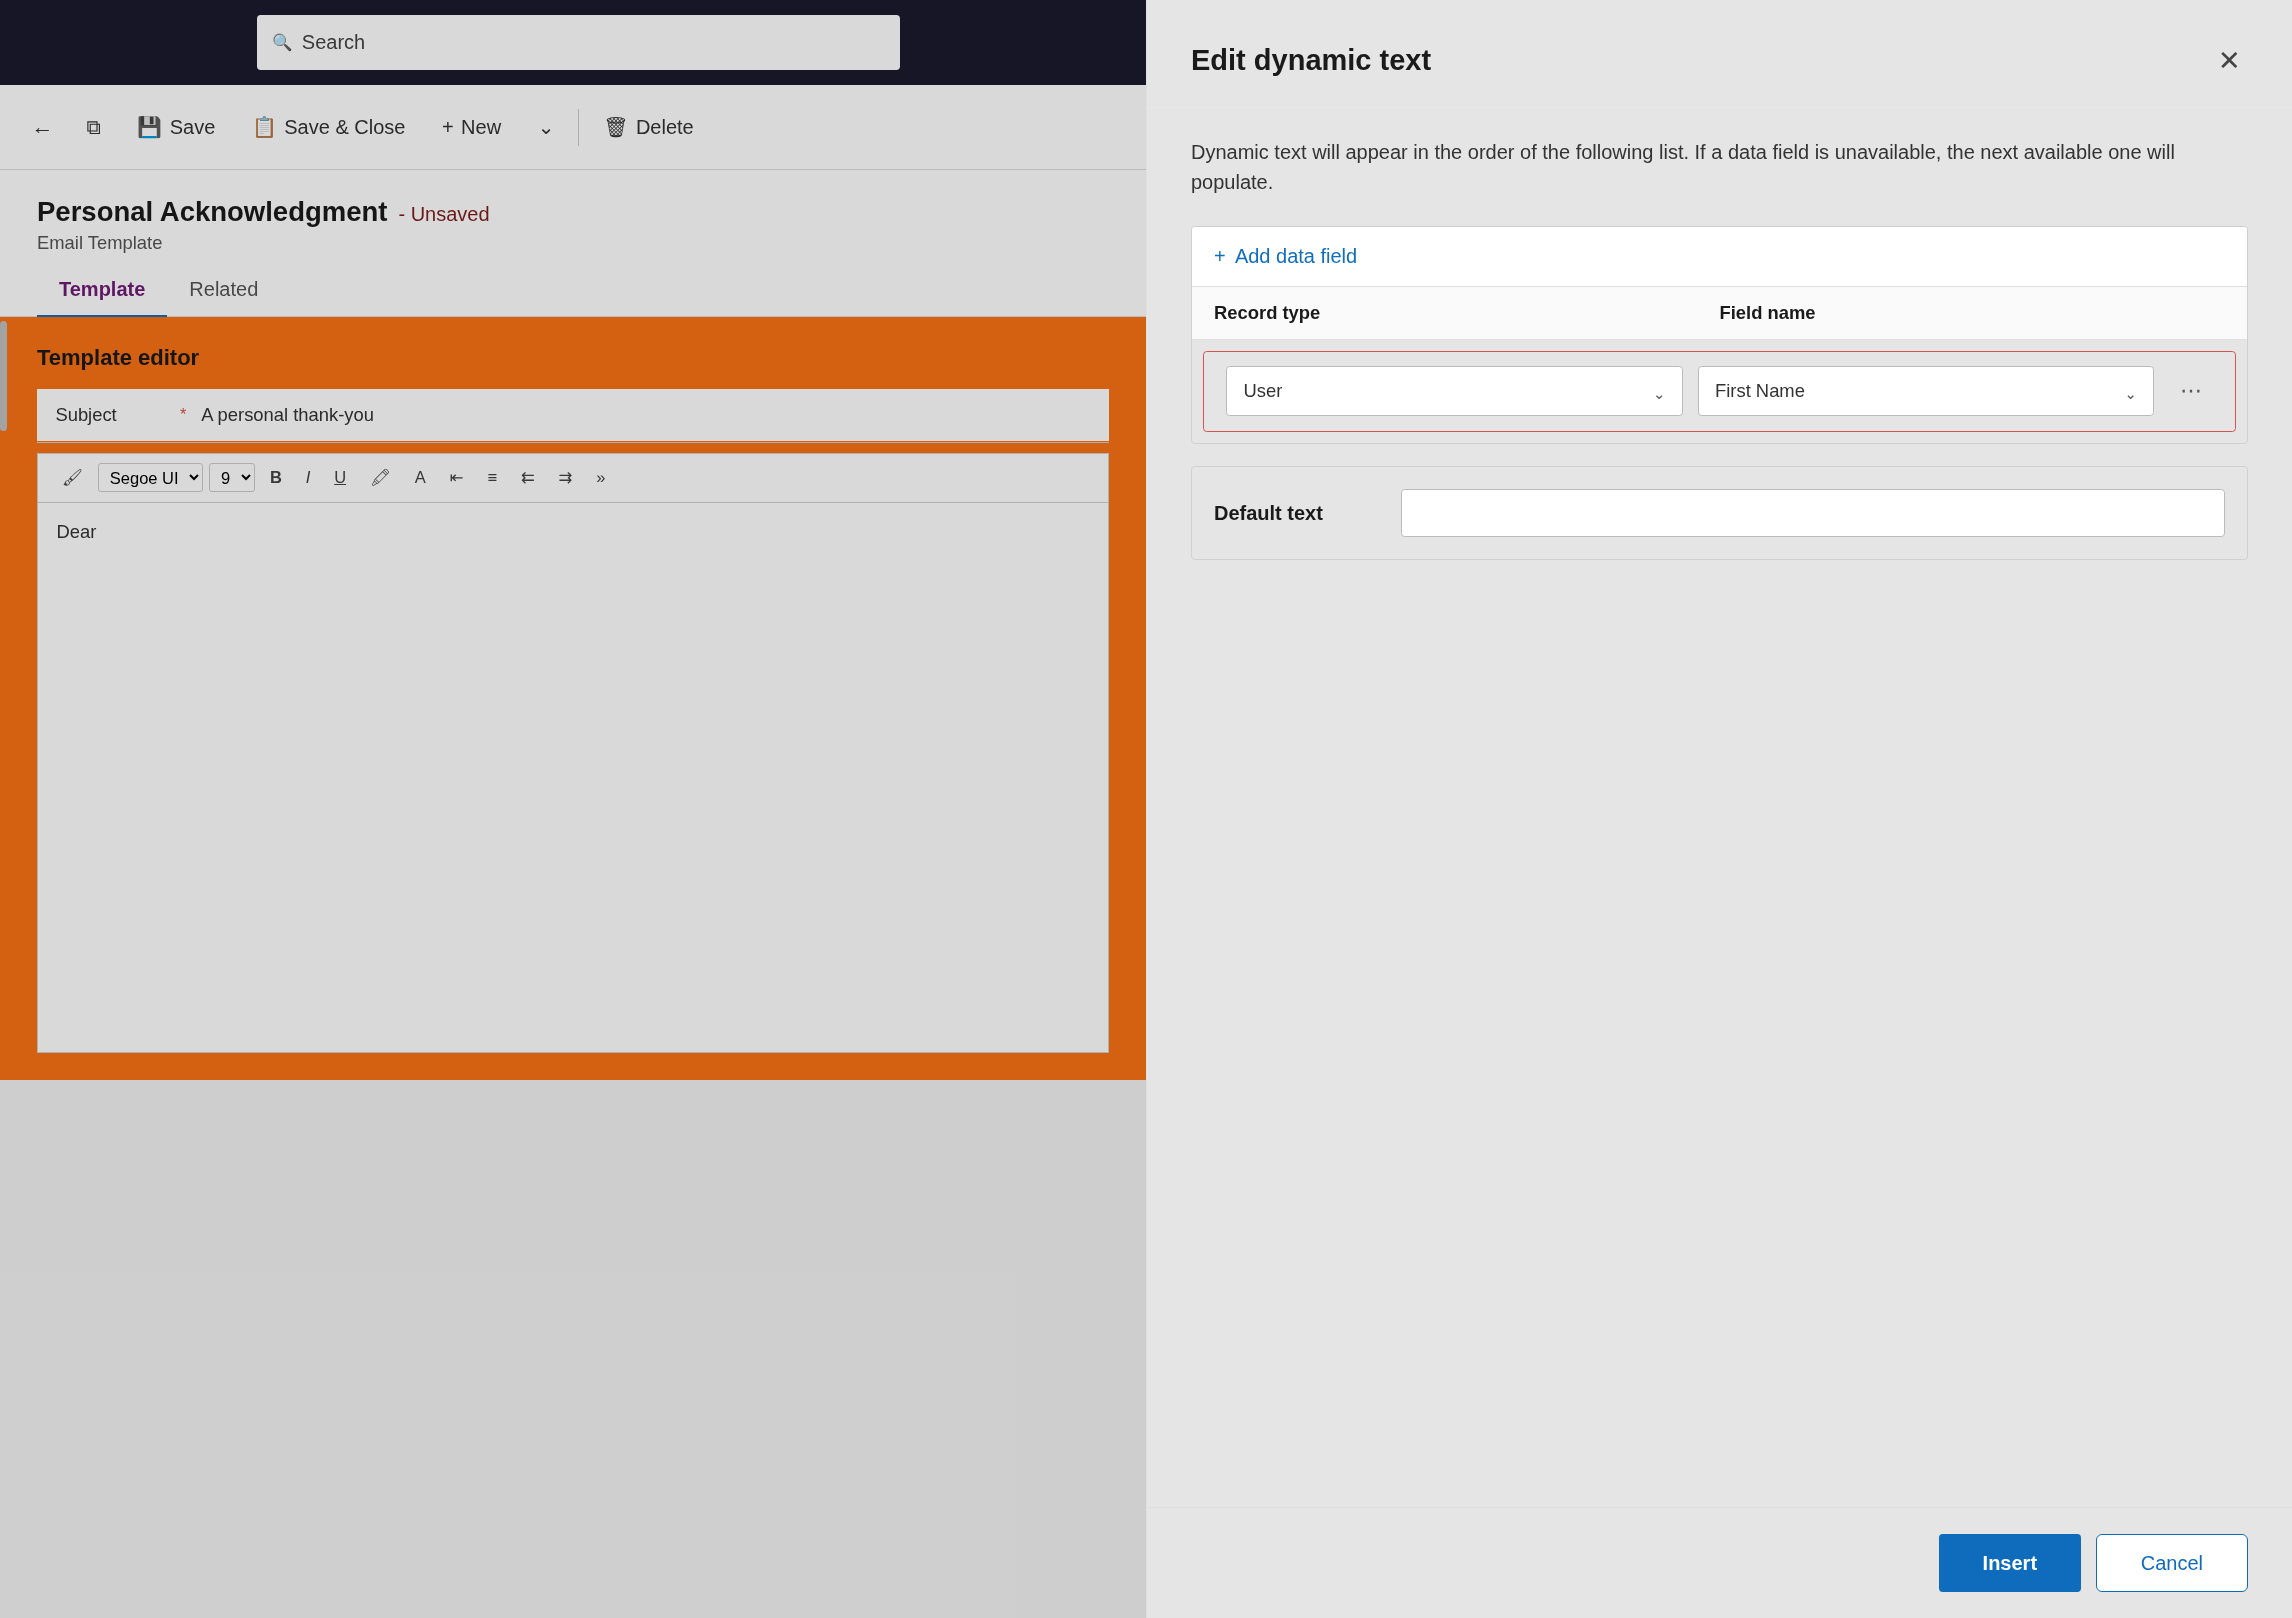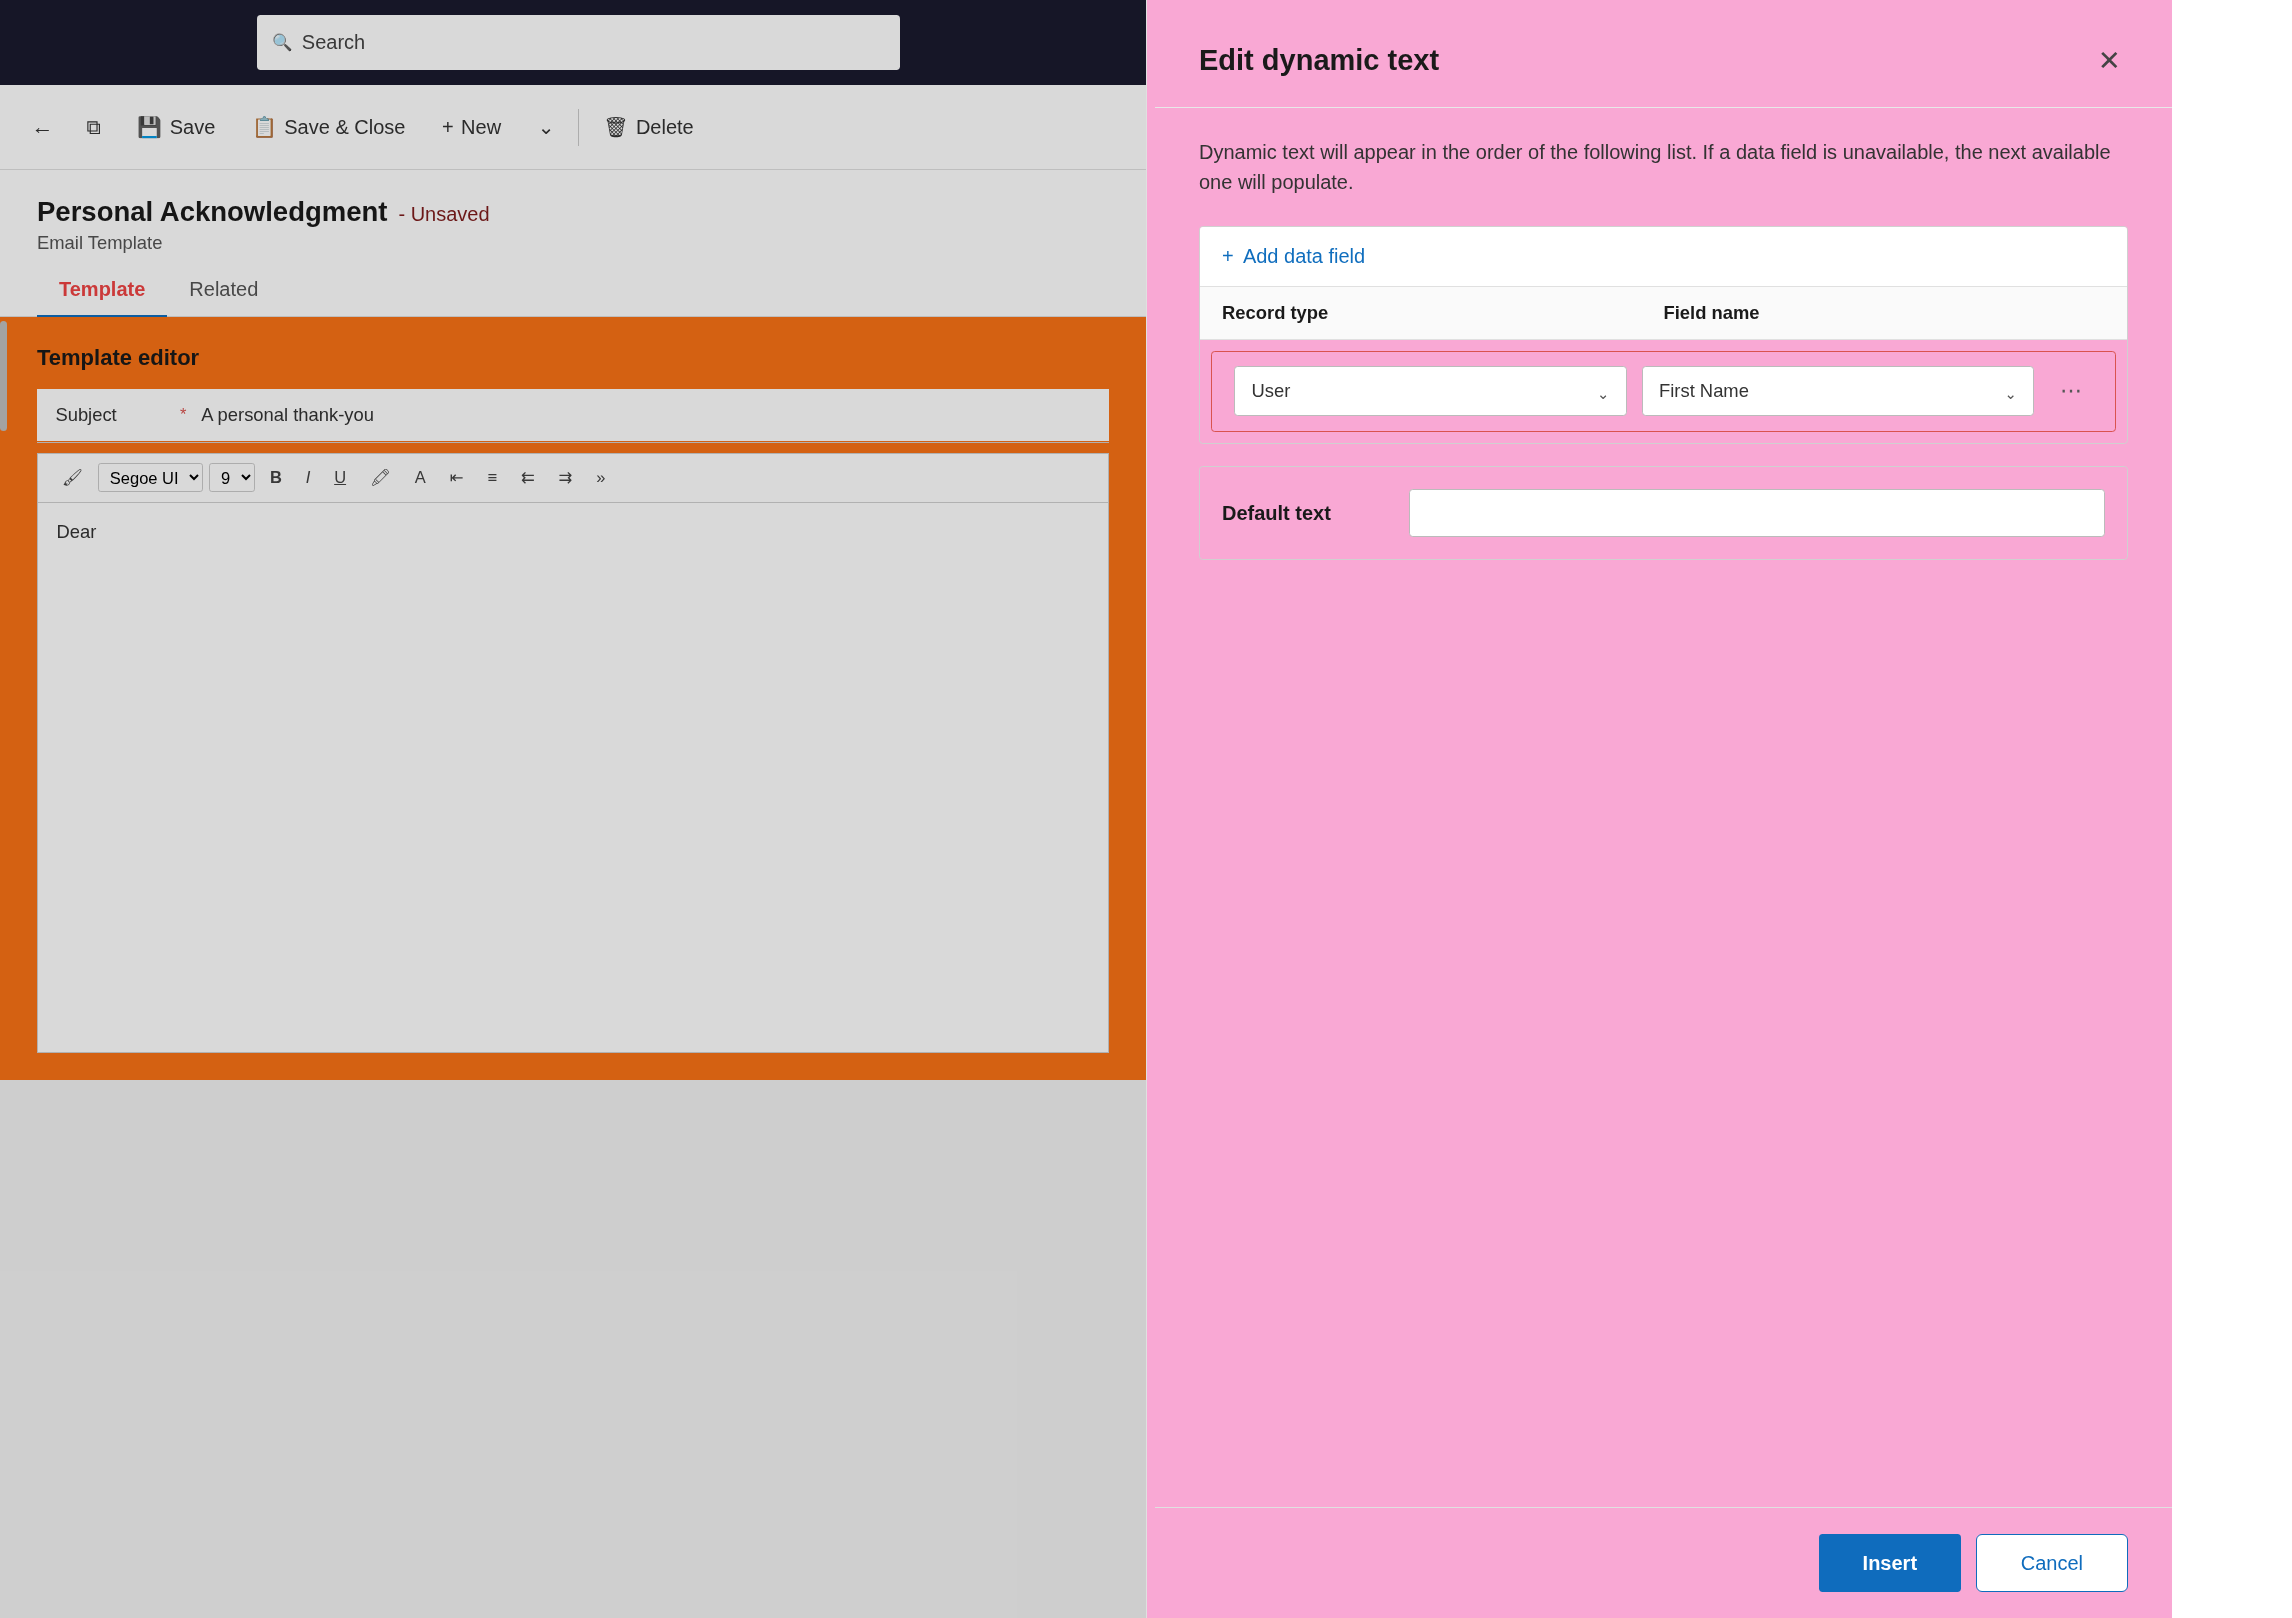--- a/index.html
+++ b/index.html
@@ -120,21 +120,21 @@
     .tab-item {
       padding: 14.7px 22px;
       font-size: 20px;
       cursor: pointer;
       color: #555;
       border-bottom: 2.8px solid transparent;
       margin-bottom: -0.9px;
     }
 
     .tab-item.active {
-      color: #ef4444;
+      color: #701a75;
       border-bottom: 2.8px solid #106ebe;
       font-weight: 600;
     }
 
     
     .editor-section {
       padding: 27.5px 37px;
       background: #f97316;
     }
 
@@ -217,28 +217,27 @@
       position: absolute;
       top: 0; left: 0;
       width: 100%; height: 100%;
       background: rgba(0,0,0,0.15);
       pointer-events: none;
       z-index: 10;
     }
 
     
     .right-panel {
-      width: 1026px;
+      width: 1146px;
       height: 1618px;
-      background: #f9a8d4;
+      background: #e5e5e5;
       display: flex;
       flex-direction: column;
       position: relative;
       border-left: 0.9px solid #e0e0e0;
-      padding-left: 8px;
     }
 
     
     .dialog-header {
       display: flex;
       align-items: center;
       justify-content: space-between;
       padding: 37px 44px 22px 44px;
       border-bottom: 0.9px solid #e8e8e8;
     }

